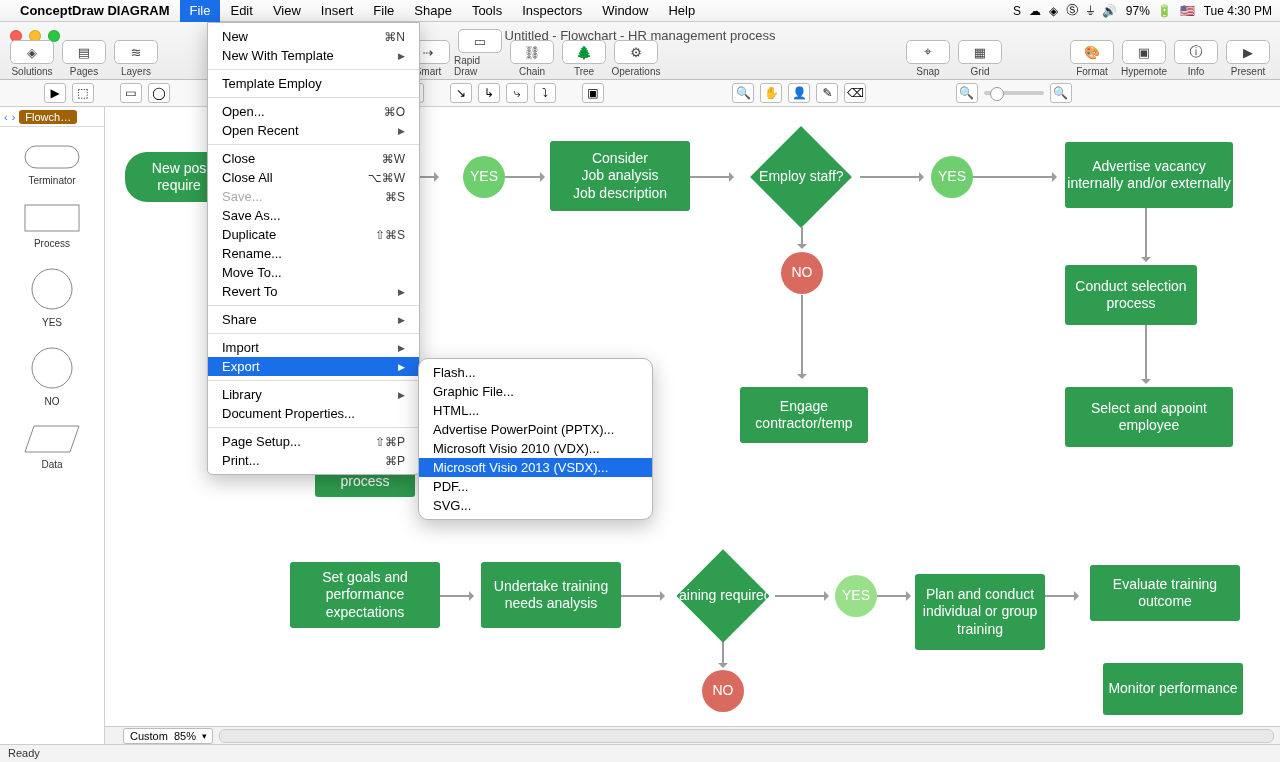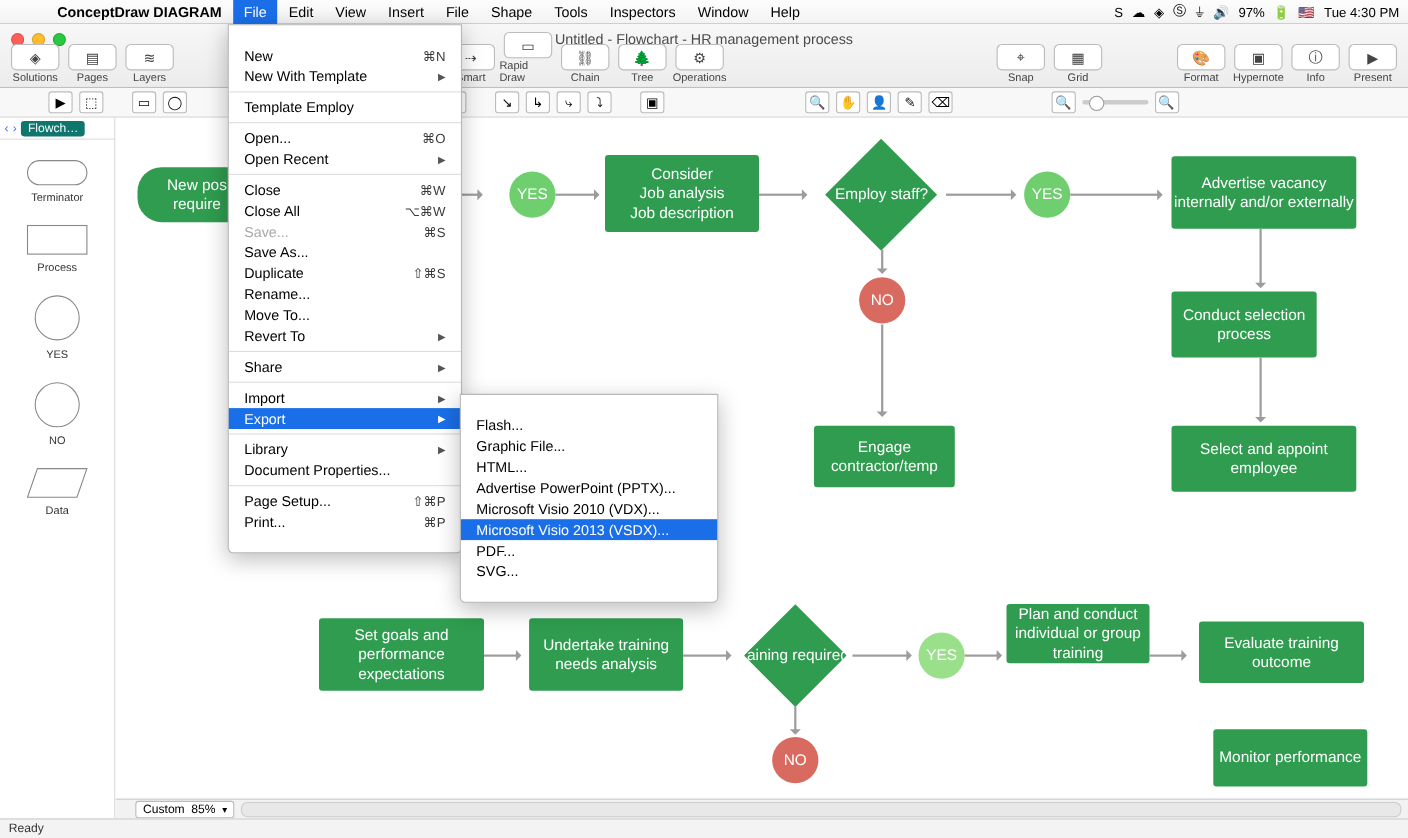--- a/index.html
+++ b/index.html
@@ -1,21 +1,21 @@
 <!DOCTYPE html>
 <html><head>
 <meta charset="utf-8">
 <style>
 * { margin:0; padding:0; box-sizing:border-box; font-family:-apple-system,"Helvetica Neue",Arial,sans-serif; }
 body { width:1280px; height:762px; background:#fff; overflow:hidden; position:relative; font-size:13px; }
 
 
 .menubar { height:22px; background:linear-gradient(#fdfdfd,#f3f3f3); border-bottom:1px solid #c9c9c9; display:flex; align-items:center; padding:0 8px; }
 .menubar .apple { font-size:15px; margin-right:12px; }
-.menubar .appname { font-weight:700; margin-right:10px;margin-left:32px; }
+.menubar .appname { font-weight:700; margin-right:10px; }
 .menubar .mi { padding:0 10px; height:22px; display:flex; align-items:center; cursor:default; }
 .menubar .mi.active { background:#1a6fe8; color:#fff; }
 .menubar .spacer { flex:1; }
 .menubar .status { display:flex; gap:8px; align-items:center; font-size:12px; }
 .menubar .status span { display:inline-flex; align-items:center; }
 
 
 .tbar-row { display:flex; align-items:center; height:58px; border-bottom:1px solid #bfbfbf; background:linear-gradient(#f7f7f7,#ececec); position:relative; }
 .traffic { position:absolute; left:10px; top:8px; display:flex; gap:7px; }
 .tl { width:12px; height:12px; border-radius:50%; border:0.5px solid rgba(0,0,0,.15); }
@@ -30,21 +30,21 @@
 
 .toolstrip { height:27px; border-bottom:1px solid #cfcfcf; background:#f8f8f8; display:flex; align-items:center; padding:0 8px; gap:6px; }
 .ts-btn { width:22px; height:20px; border:1px solid #bbb; border-radius:3px; background:#fff; display:flex; align-items:center; justify-content:center; font-size:12px; }
 .ts-sep { width:14px; }
 .ts-slider { width:60px; height:4px; background:#ccc; border-radius:2px; position:relative; }
 .ts-slider::after { content:""; width:12px; height:12px; background:#fff; border:1px solid #999; border-radius:50%; position:absolute; left:6px; top:-4px; }
 
 
 .leftpanel { position:absolute; left:0; top:107px; bottom:18px; width:105px; border-right:1px solid #cfcfcf; background:#fff; }
 .bc { height:20px; border-bottom:1px solid #ddd; display:flex; align-items:center; font-size:11px; padding:0 4px; gap:4px; }
-.bc .sel { background:#0f766e; color:#fff; padding:1px 6px; border-radius:3px; font-size:11px; }
+.bc .sel { background:#a16207; color:#fff; padding:1px 6px; border-radius:3px; font-size:11px; }
 .shp { display:flex; flex-direction:column; align-items:center; margin-top:18px; font-size:10px; color:#333; }
 .shp svg { margin-bottom:6px; }
 
 
 .canvas-wrap { position:absolute; left:105px; right:0; top:107px; bottom:18px; background:#fff; overflow:hidden; }
 .hscroll { position:absolute; bottom:0; left:0; right:0; height:18px; background:#f2f2f2; border-top:1px solid #ccc; display:flex; align-items:center; font-size:11px; }
 .hscroll .zoom { border:1px solid #bbb; background:#fff; padding:1px 6px; margin-left:18px; border-radius:3px; display:flex; align-items:center; gap:6px; }
 .hscroll .track { flex:1; margin:0 6px; height:14px; background:#e8e8e8; border:1px solid #ccc; border-radius:6px; }
 
 
@@ -58,21 +58,21 @@
 .cN { background:#d96a5f; }
 
 
 .arr { position:absolute; background:#9c9c9c; }
 .arr.h { height:2px; } .arr.v { width:2px; }
 .arr.h::after,.arr.v::after { content:""; position:absolute; border:5px solid transparent; }
 .arr.h.r::after { right:-9px; top:-4px; border-left-color:#9c9c9c; }
 .arr.v.d::after { bottom:-9px; left:-4px; border-top-color:#9c9c9c; }
 
 
-.menu { position:absolute; background:#fff; border:1px solid #b8b8b8; border-radius:0 0 5px 5px; box-shadow:0 6px 20px rgba(0,0,0,.25); padding:18px 0; }
+.menu { position:absolute; background:#fff; border:1px solid #b8b8b8; border-radius:0 0 5px 5px; box-shadow:0 6px 20px rgba(0,0,0,.25); padding:4px 0; }
 .menu .row { display:flex; align-items:center; padding:2px 14px; height:19px; font-size:13px; color:#000; }
 .menu .row .lab { flex:1; }
 .menu .row .sc { color:#3a3a3a; font-size:12px; }
 .menu .row.sub::after { content:"▶"; font-size:9px; margin-left:8px; color:#555; }
 .menu .row.disabled { color:#a9a9a9; }
 .menu .row.sel { background:#1a6fe8; color:#fff;align-items:center; }
 .menu .row.sel::after { color:#fff; }
 .menu hr { border:none; border-top:1px solid #ddd; margin:4px 0; }
 
 .statusbar { position:absolute; left:0; bottom:0; right:0; height:18px; background:#f3f3f3; border-top:1px solid #ccc; font-size:11px; padding:2px 8px; color:#333; }
@@ -306,21 +306,21 @@
     </div>
   <div class="arr h r" style="left:516px; top:488px; width:40px"></div>
   <div class="node diamond diamond-rot" style="left:585px; top:456px; width:66px; height:66px">
       <span class="lbl">Training required?</span>
     </div>
   <div class="arr h r" style="left:670px; top:488px; width:50px"></div>
   <div class="node circ cYs" style="left:730px; top:468px; width:42px; height:42px">
       <span>YES</span>
     </div>
   <div class="arr h r" style="left:772px; top:488px; width:30px"></div>
-  <div class="node rect" style="left:810px; top:442px; width:130px; height:54px; overflow:hidden">
+  <div class="node rect" style="left:810px; top:467px; width:130px; height:76px; overflow:hidden">
       <span>Plan and conduct individual or group training</span>
     </div>
   <div class="arr h r" style="left:940px; top:488px; width:30px"></div>
   <div class="node rect" style="left:985px; top:458px; width:150px; height:56px">
       <span>Evaluate training outcome</span>
     </div>
 
   <div class="arr v d" style="left:617px; top:535px; height:22px"></div>
   <div class="node circ cN" style="left:597px; top:563px; width:42px; height:42px">
       <span>NO</span>
@@ -414,21 +414,21 @@
     <div class="row">
       <span class="lab">Page Setup...</span>
       <span class="sc">⇧⌘P</span>
     </div>
     <div class="row">
       <span class="lab">Print...</span>
       <span class="sc">⌘P</span>
     </div>
   </div>
 
-<div class="menu" id="export-menu" style="left:418px; top:358px; width:235px;">
+<div class="menu" id="export-menu" style="left:418px; top:358px; width:235px;border-radius:10px;">
     <div class="row">
       <span class="lab">Flash...</span>
     </div>
     <div class="row">
       <span class="lab">Graphic File...</span>
     </div>
     <div class="row">
       <span class="lab">HTML...</span>
     </div>
     <div class="row">

